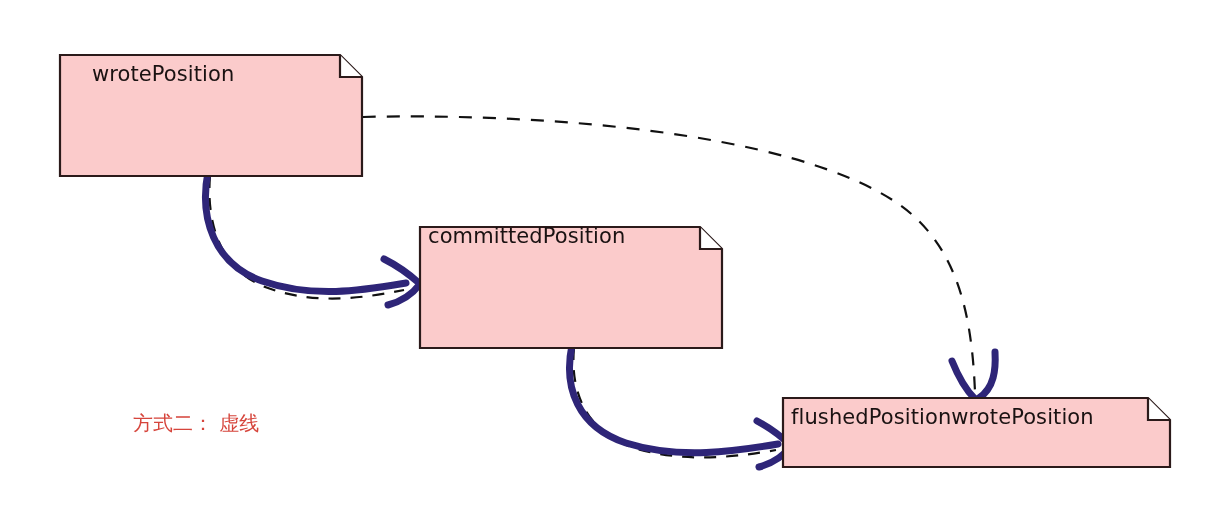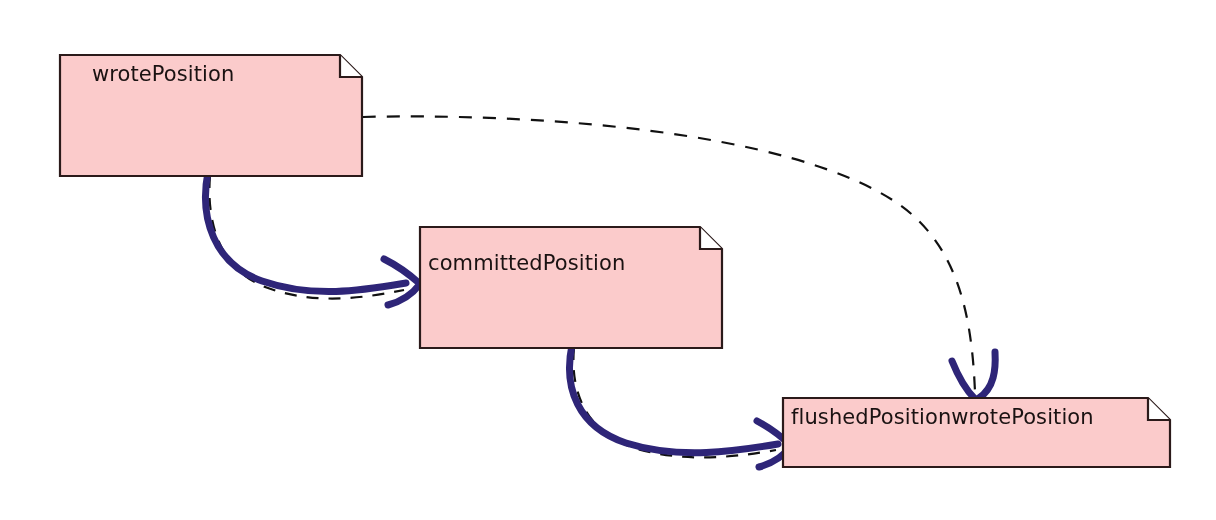--- a/index.html
+++ b/index.html
@@ -86,18 +86,19 @@
   </g>
 
   <g>
     <path d="M 783,398 L 1148,398 L 1170,420 L 1170,467 L 783,467 Z" fill="#fbcbcb" stroke="#2b1a1a" stroke-width="2.2"></path>
     <path d="M 1148,398 L 1148,420 L 1170,420" fill="#ffffff" stroke="#2b1a1a" stroke-width="2.2"></path>
   </g>
 </svg>
 
 <div class="note-label" style="left:72px; top:62px;margin-left:20px;">wrotePosition</div>
 
-<div class="note-label" style="left:428px; top:251px;text-align:center;">committedPosition</div>
+<div class="note-label" style="left:428px; top:224px;text-align:center;">committedPosition</div>
 
 <div class="note-label" style="left:791px; top:405px;">flushedPositionwrotePosition</div>
 
 <div class="legend">
+  <span class="legend-line">方式二： 虚线</span>
 </div>
 
 </body></html>

